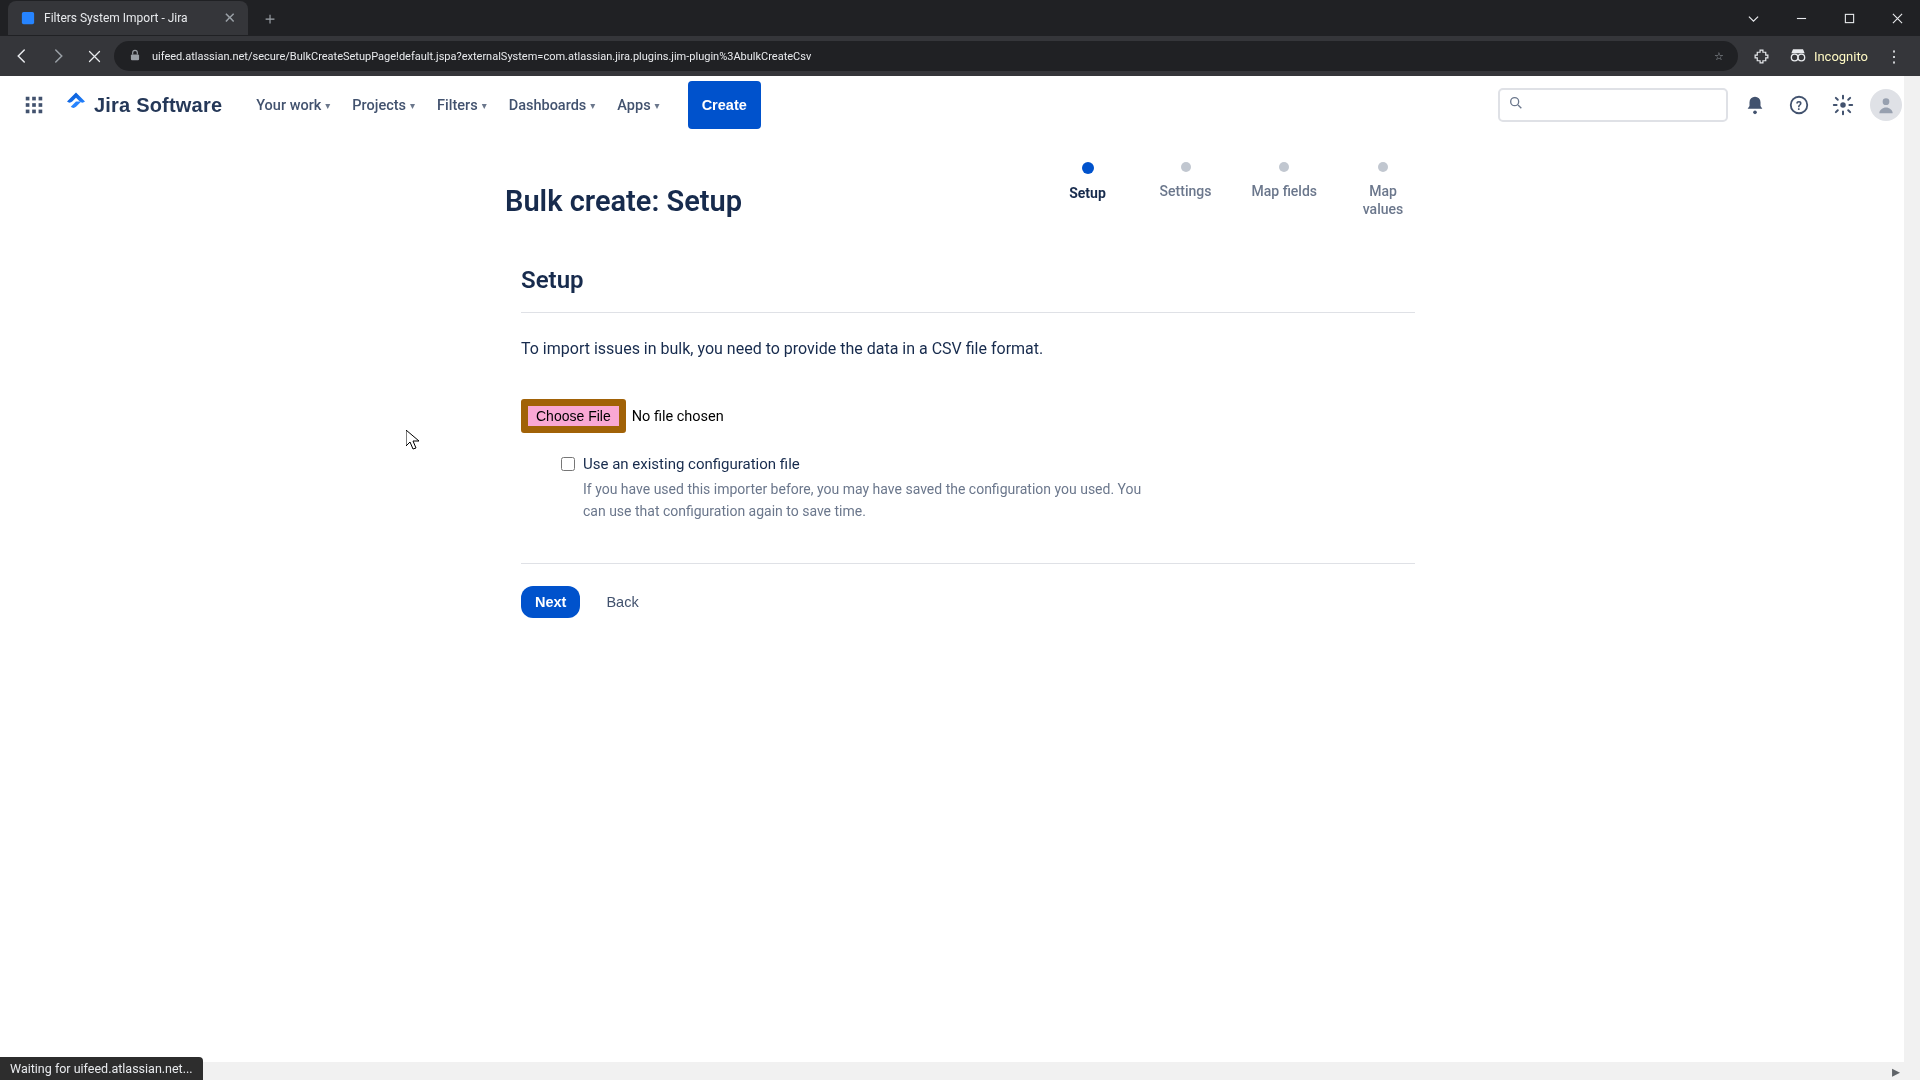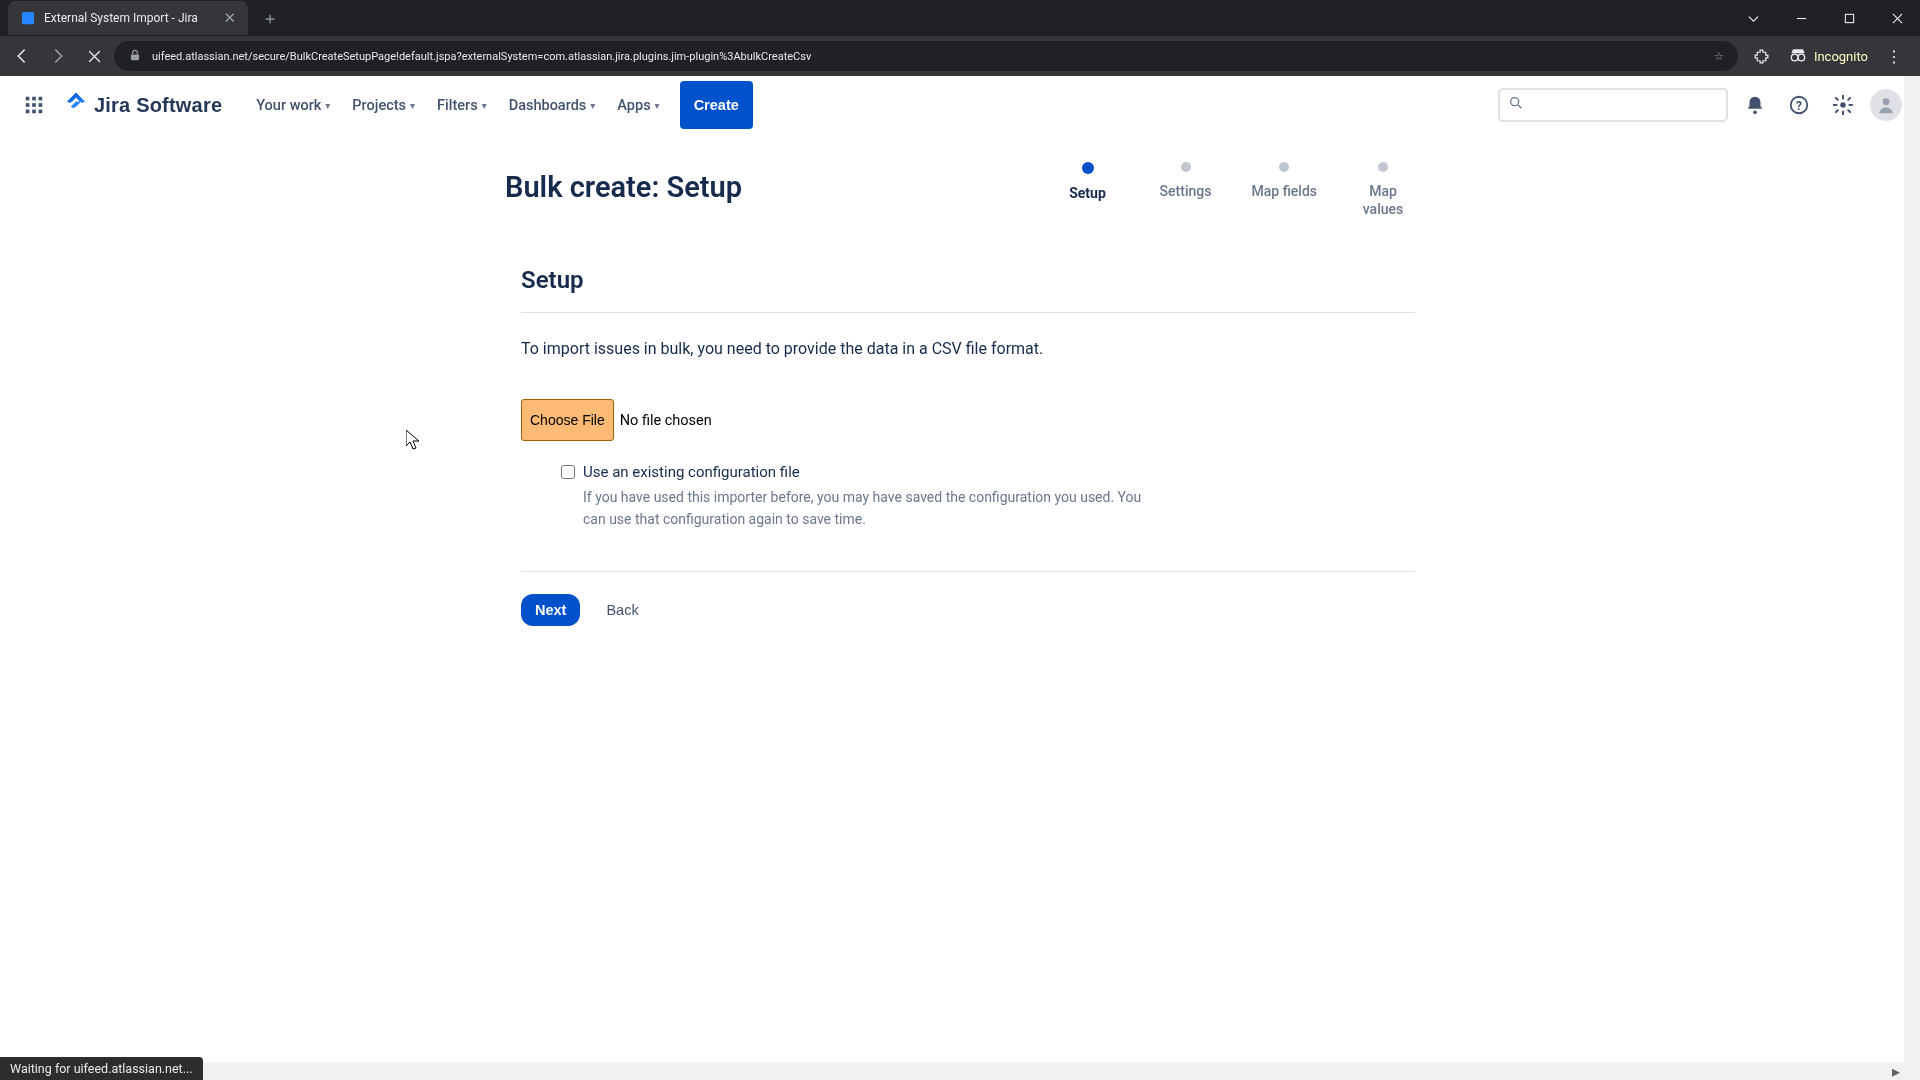--- a/index.html
+++ b/index.html
@@ -27,51 +27,51 @@
   .incognito-badge { display: flex; align-items: center; gap: 6px; color: #fef9c3; font-size: 13px; padding: 0 4px; }
 
   
   .jira-header { display: flex; align-items: center; height: 58px; padding: 0 18px; border-bottom: 0; gap: 6px; background: #fff; }
   .app-switcher { width: 32px; height: 32px; display: flex; align-items: center; justify-content: center; cursor: pointer; border-radius: 3px; }
   .jira-logo { display: flex; align-items: center; gap: 6px; font-weight: 700; font-size: 20px; letter-spacing: 0.2px; color: #253858; padding: 0 8px; cursor: pointer; font-family: "Charlie Display", -apple-system, sans-serif; }
   .jira-mark { color: #2684FF; }
   .nav-items { display: flex; align-items: center; gap: 2px; margin-left: 10px; }
   .nav-item { display: flex; align-items: center; gap: 4px; padding: 6px 10px; font-size: 14.5px; color: #42526E; border-radius: 4px; cursor: pointer; font-weight: 500; }
   .chev { font-size: 10px; color: #6B778C; }
-  .create-btn { background: #0052CC; color: #fff; font-weight: 600; font-size: 14.5px; border: none; padding: 16px 14px; border-radius: 4px; margin-left: 4px; cursor: pointer; }
+  .create-btn { background: #0052CC; color: #fff; font-weight: 600; font-size: 14.5px; border: none; padding: 16px 14px; border-radius: 4px; margin-left: 12px; cursor: pointer; }
 
   .header-right { margin-left: auto; display: flex; align-items: center; gap: 10px; }
   .search-box { display: flex; align-items: center; border: 2px solid #dfe1e6; border-radius: 5px; height: 34px; width: 230px; padding: 0 8px; color: #6B778C; }
   .hdr-icon { width: 34px; height: 34px; display: flex; align-items: center; justify-content: center; color: #42526E; border-radius: 50%; cursor: pointer; }
   .avatar-blank { width: 32px; height: 32px; border-radius: 50%; background: #dfe1e6; display: flex; align-items: center; justify-content: center; }
 
   
   .content-scroll { height: calc(1080px - 36px - 40px - 58px); overflow-y: auto; position: relative; }
   .content-wrap { max-width: 930px; margin: 0 auto; padding: 28px 10px 40px; }
 
-  .page-head { display: flex; align-items: flex-start; }
+  .page-head { display: flex; align-items: flex-end; }
   .page-title { font-size: 29px; font-weight: 600; color: #172B4D; padding-top: 8px; }
 
   .stepper { margin-left: auto; display: flex; gap: 34px; }
   .step { display: flex; flex-direction: column; align-items: center; gap: 10px; min-width: 64px; }
   .step-dot { width: 10px; height: 10px; border-radius: 50%; background: #c1c7d0; }
   .step.active .step-dot { background: #0052CC; width: 12px; height: 12px; }
   .step-label { font-size: 14px; color: #6B778C; text-align: center; font-weight: 500; line-height: 1.3; }
   .step.active .step-label { color: #172B4D; font-weight: 700; }
 
   .section-title { font-size: 24px; font-weight: 600; color: #172B4D; margin-top: 48px; padding-left: 16px; }
   .divider { border: none; border-top: 1px solid #dfe1e6; margin: 18px 0 0 16px; }
 
   .intro { font-size: 16px; color: #172B4D; margin: 24px 0 0 16px; line-height: 1.5; }
 
   .field-group { margin: 38px 0 0 16px; }
   .field-label { font-size: 13.5px; color: #6B778C; font-weight: 500; }
   .req-mark { color: #DE350B; font-size: 10px; position: relative; top: -4px; left: 3px; }
   .file-row { display: flex; align-items: center; gap: 6px; margin-top: 4px; }
-  .choose-file-btn { font-family: Arial, sans-serif; font-size: 14px; padding: 12px 8px; background: #fdba74; border: 1px solid #a16207; border-radius: 3px; cursor: pointer; }
+  .choose-file-btn { font-family: Arial, sans-serif; font-size: 14px; padding: 2px 8px; background: #f9a8d4; border: 7px solid #a16207; border-radius: 3px; cursor: pointer; }
   .file-status { font-size: 14.5px; color: #000; }
   .hint { font-size: 13px; color: #6B778C; margin-top: 8px; }
 
   .checkbox-group { margin: 22px 0 0 56px; }
   .checkbox-row { display: flex; align-items: center; gap: 8px; }
   .checkbox-row input { width: 14px; height: 14px; }
   .checkbox-label { font-size: 15px; color: #172B4D; }
   .checkbox-hint { font-size: 14px; color: #6B778C; margin: 6px 0 0 22px; line-height: 1.55; max-width: 560px; }
 
   .divider2 { border: none; border-top: 1px solid #dfe1e6; margin: 40px 0 0 16px; }
@@ -95,21 +95,21 @@
 <body>
 
 <div class="browser-chrome">
   <div class="tab-bar">
     <div class="tab">
       <span class="favicon">
         <svg viewBox="0 0 16 16" width="14" height="14">
             <rect x="1" y="1" width="14" height="14" rx="2" fill="#2684FF"></rect>
           </svg>
       </span>
-      <span>External System Import - Jira</span>
+      <span>Filters System Import - Jira</span>
       <span class="close">✕</span>
     </div>
     <div class="new-tab">＋</div>
     <div class="win-controls">
       <div class="win-btn">
           <svg viewBox="0 0 12 12">
             <path d="M1 4l5 5 5-5" stroke="#e8eaed" stroke-width="1.3" fill="none"></path>
           </svg>
         </div>
       <div class="win-btn">

